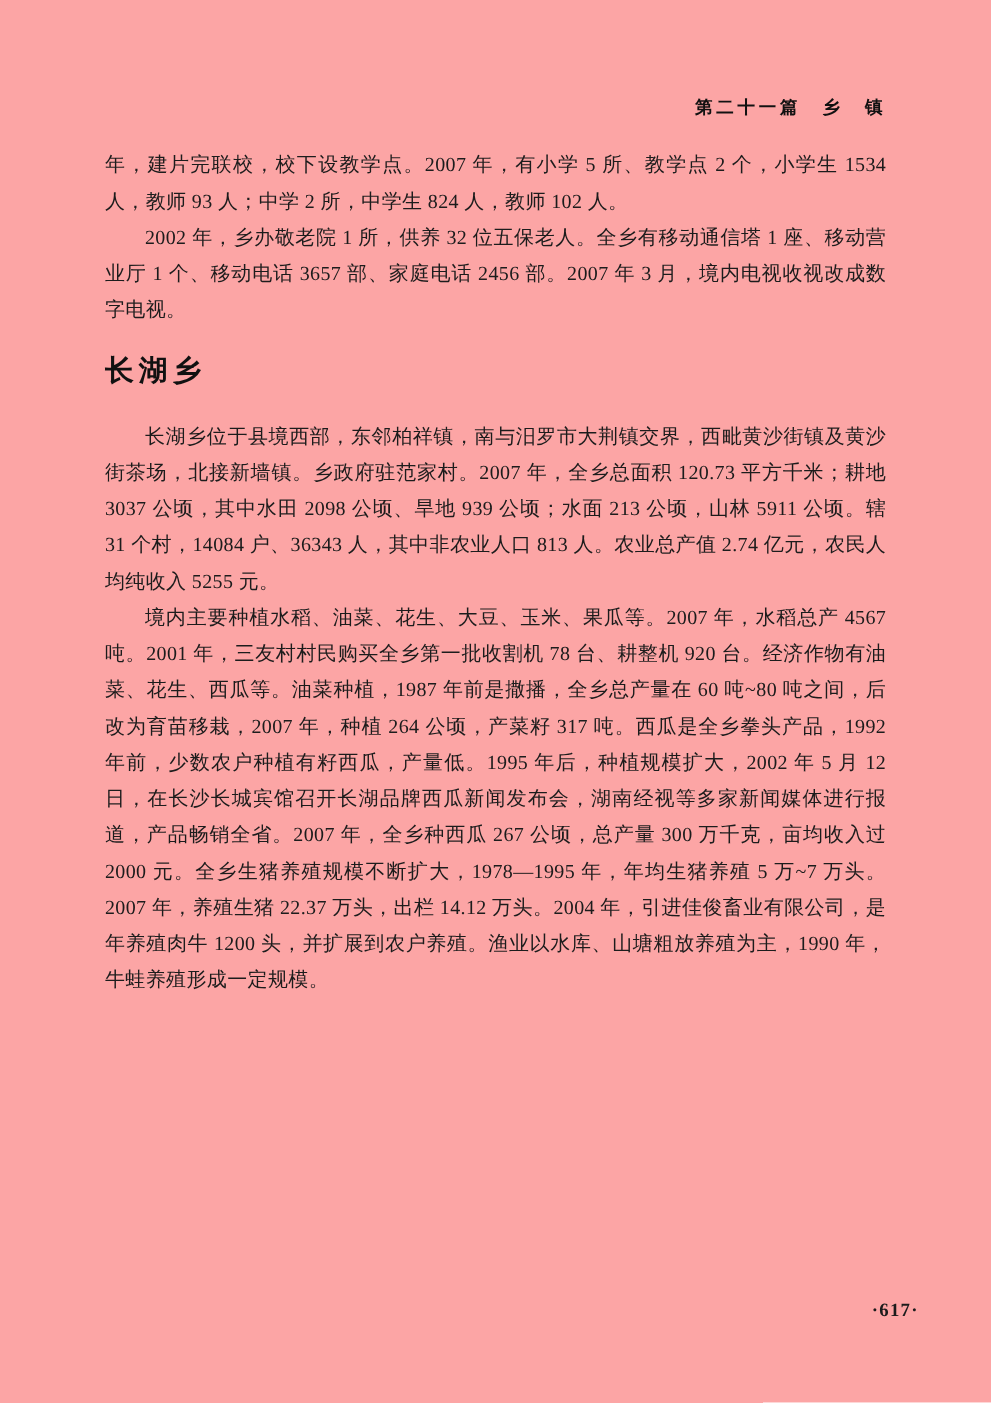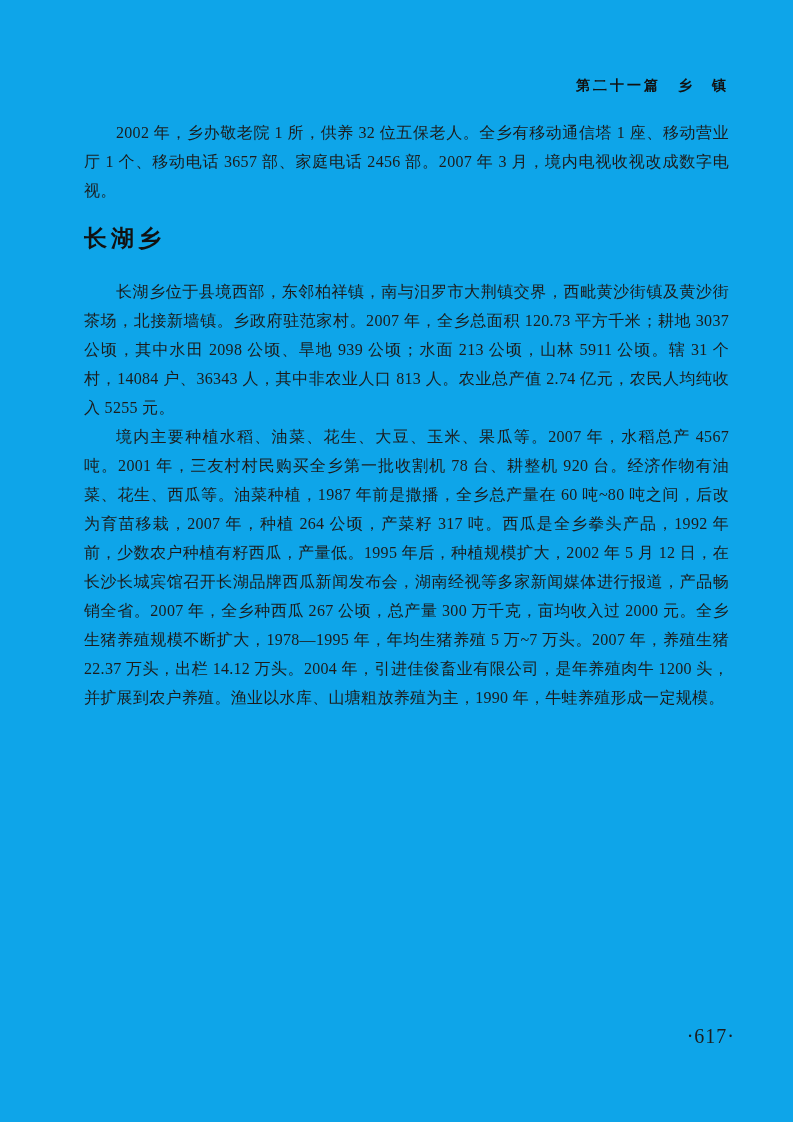--- a/index.html
+++ b/index.html
@@ -4,23 +4,23 @@
 <style>
   html, body {
     margin: 0;
     padding: 0;
     background: #ffffff;
   }
   .page {
     position: relative;
     width: 793px;
     height: 1122px;
-    background: #0ea5e9;
+    background: #fca5a5;
     box-sizing: border-box;
-    padding: 76px 64px 0 84px;
+    padding: 76px 84px 0 84px;
     font-family: "Liberation Serif", "DejaVu Serif", serif;
     color: #1c1c1c;
     overflow: hidden;
   }
   .running-header {
     text-align: right;
     font-family: "Liberation Sans", "DejaVu Sans", sans-serif;
     font-weight: bold;
     font-size: 14px;
     letter-spacing: 3px;
@@ -46,38 +46,40 @@
     font-size: 23px;
     line-height: 28px;
     font-weight: bold;
     letter-spacing: 4px;
     color: #111;
     font-family: "Liberation Serif", "DejaVu Serif", serif;
   }
   .page-number {
     position: absolute;
     right: 58px;
-    bottom: 74px;
-    font-size: 20px;
+    bottom: 64px;
+    font-size: 15px;
     letter-spacing: 1px;
     color: #1c1c1c;
     font-family: "Liberation Serif", "DejaVu Serif", serif;
+    font-weight: bold;
   }
 </style>
 </head>
 <body>
 
 <div class="page">
 
   <div class="running-header">
     <span>第二十一篇　乡　镇</span>
   </div>
 
   <div class="body-text">
 
+    <p class="no-indent">年，建片完联校，校下设教学点。2007 年，有小学 5 所、教学点 2 个，小学生 1534 人，教师 93 人；中学 2 所，中学生 824 人，教师 102 人。</p>
 
 
     <p>2002 年，乡办敬老院 1 所，供养 32 位五保老人。全乡有移动通信塔 1 座、移动营业厅 1 个、移动电话 3657 部、家庭电话 2456 部。2007 年 3 月，境内电视收视改成数字电视。</p>
 
     <h2 class="section-title">长湖乡</h2>
 
     <p>长湖乡位于县境西部，东邻柏祥镇，南与汨罗市大荆镇交界，西毗黄沙街镇及黄沙街茶场，北接新墙镇。乡政府驻范家村。2007 年，全乡总面积 120.73 平方千米；耕地 3037 公顷，其中水田 2098 公顷、旱地 939 公顷；水面 213 公顷，山林 5911 公顷。辖 31 个村，14084 户、36343 人，其中非农业人口 813 人。农业总产值 2.74 亿元，农民人均纯收入 5255 元。</p>
 
     <p>境内主要种植水稻、油菜、花生、大豆、玉米、果瓜等。2007 年，水稻总产 4567 吨。2001 年，三友村村民购买全乡第一批收割机 78 台、耕整机 920 台。经济作物有油菜、花生、西瓜等。油菜种植，1987 年前是撒播，全乡总产量在 60 吨~80 吨之间，后改为育苗移栽，2007 年，种植 264 公顷，产菜籽 317 吨。西瓜是全乡拳头产品，1992 年前，少数农户种植有籽西瓜，产量低。1995 年后，种植规模扩大，2002 年 5 月 12 日，在长沙长城宾馆召开长湖品牌西瓜新闻发布会，湖南经视等多家新闻媒体进行报道，产品畅销全省。2007 年，全乡种西瓜 267 公顷，总产量 300 万千克，亩均收入过 2000 元。全乡生猪养殖规模不断扩大，1978—1995 年，年均生猪养殖 5 万~7 万头。2007 年，养殖生猪 22.37 万头，出栏 14.12 万头。2004 年，引进佳俊畜业有限公司，是年养殖肉牛 1200 头，并扩展到农户养殖。渔业以水库、山塘粗放养殖为主，1990 年，牛蛙养殖形成一定规模。</p>
 

